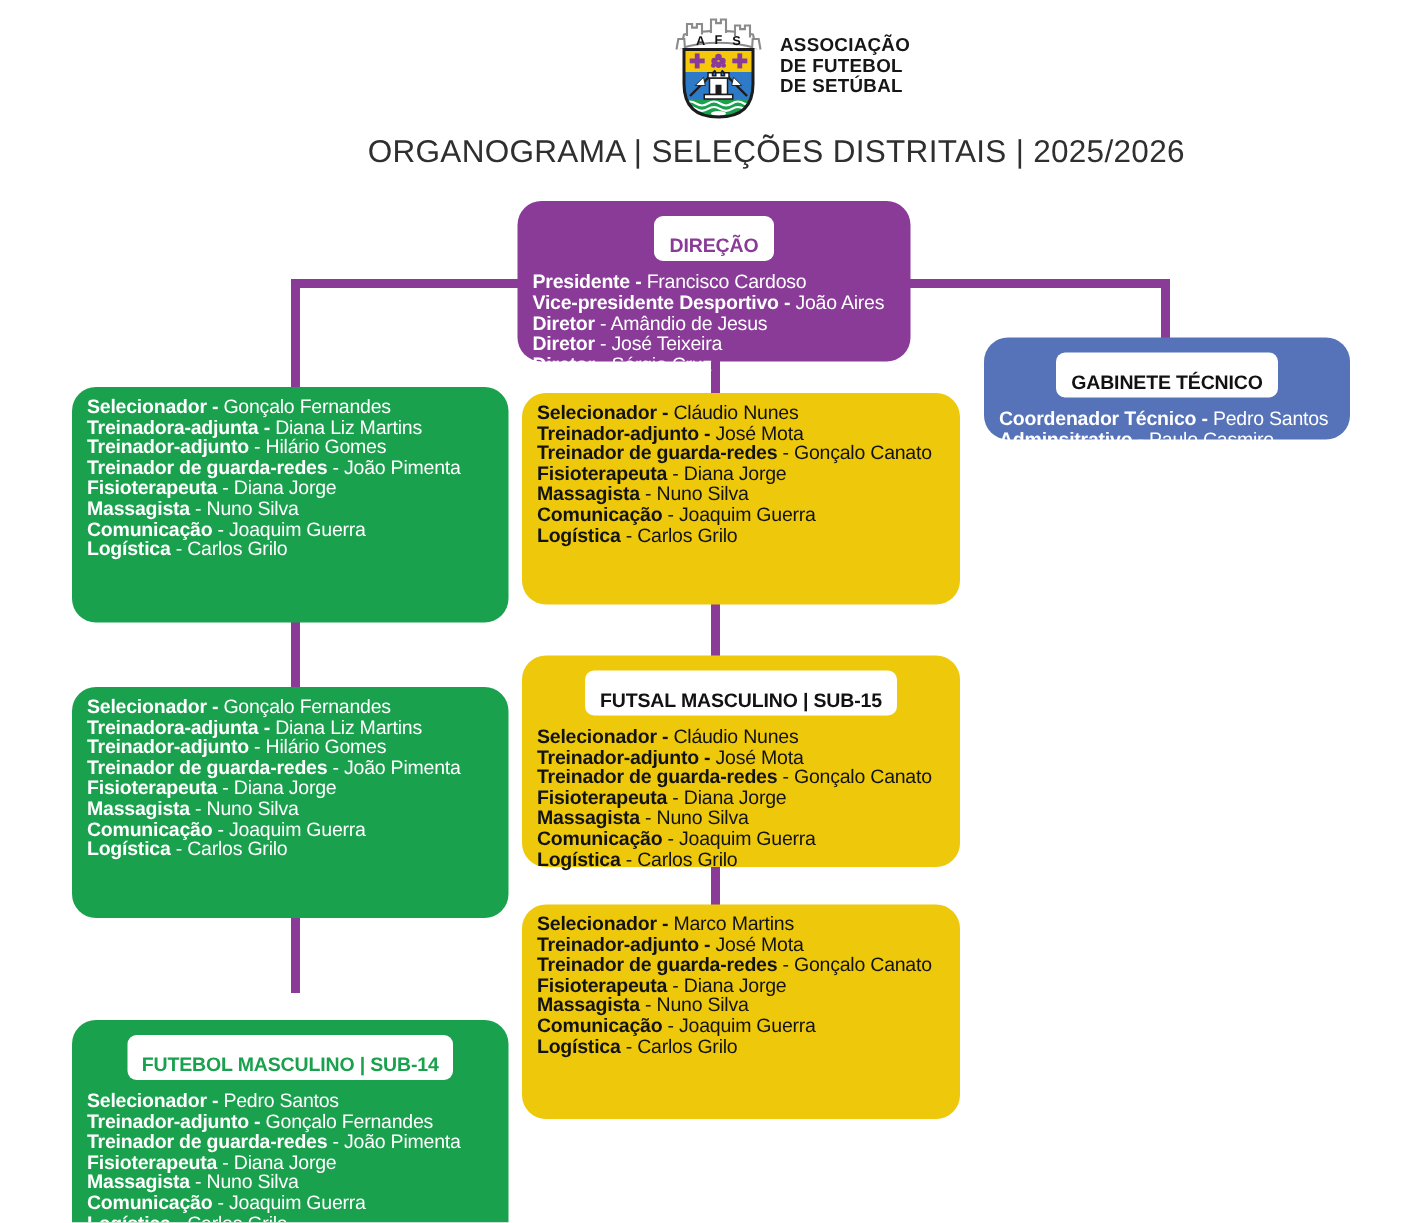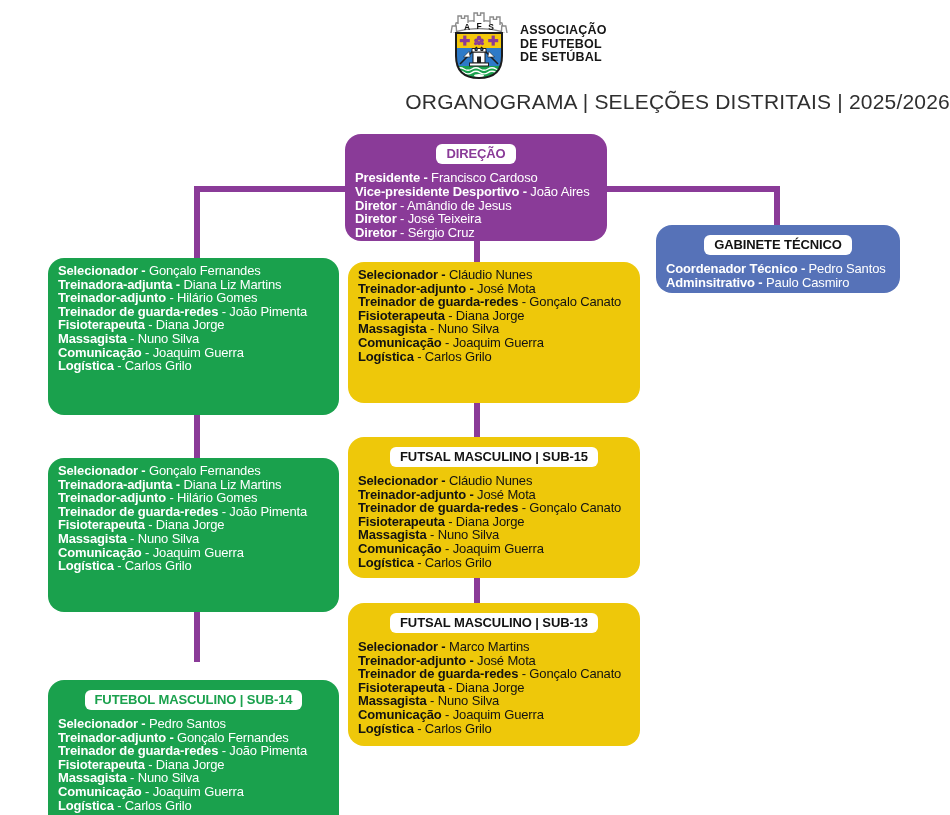--- a/index.html
+++ b/index.html
@@ -3,28 +3,28 @@
 <meta charset="utf-8">
 <style>
   *{margin:0;padding:0;box-sizing:border-box}
   html,body{background:#fff}
   body{font-family:"Liberation Sans",sans-serif;}
   .canvas{position:relative;width:950px;height:815px;background:#fff;overflow:hidden}
 
   .wordmark{position:absolute;left:520px;top:24px;font-size:12.5px;font-weight:bold;
             line-height:13.5px;color:#161616;letter-spacing:.2px}
   .crest{position:absolute;left:446px;top:10px}
-  .title{position:absolute;top:90px;left:85px;width:865px;text-align:right;
+  .title{position:absolute;top:90px;left:85px;width:865px;text-align:center;
          font-size:21px;color:#2f2f2f;letter-spacing:.2px;font-weight:400}
 
   .conn{position:absolute;background:var(--connector);z-index:1}
 
   .box{position:absolute;border-radius:16px;padding:6px 10px 8px;color:#fff;z-index:2}
   .box .pill{display:block;width:fit-content;margin:4px auto 7px;background:#fff;
-             border-radius:6px;padding:2px 10px 3px;font-weight:bold;font-size:13px;
+             border-radius:6px;padding:12px 10px 3px;font-weight:bold;font-size:13px;
              letter-spacing:-.1px;white-space:nowrap}
   .line{font-size:13px;line-height:13.6px;letter-spacing:-.15px;white-space:nowrap}
   .theme-purple{background:var(--purple)}
   .theme-purple .pill{color:var(--purple)}
   .theme-purple .line{line-height:13.8px}
   .theme-green{background:var(--green)}
   .theme-green .pill{color:var(--green)}
   .theme-yellow{background:var(--yellow);color:#121212}
   .theme-yellow .pill{color:#121212}
   .theme-blue{background:var(--blue)}
@@ -178,21 +178,20 @@
     <div class="line"><b>Selecionador -</b><span> Pedro Santos</span></div>
     <div class="line"><b>Treinador-adjunto -</b><span> Gonçalo Fernandes</span></div>
     <div class="line"><b>Treinador de guarda-redes</b><span> - João Pimenta</span></div>
     <div class="line"><b>Fisioterapeuta</b><span> - Diana Jorge</span></div>
     <div class="line"><b>Massagista</b><span> - Nuno Silva</span></div>
     <div class="line"><b>Comunicação</b><span> - Joaquim Guerra</span></div>
     <div class="line"><b>Logística</b><span> - Carlos Grilo</span></div>
   </div>
 
   <div class="box theme-yellow" style="left:348px;top:603px;width:292px;height:143px">
-    <div class="pill">FUTSAL MASCULINO | SUB-13</div>
     <div class="line"><b>Selecionador -</b><span> Marco Martins</span></div>
     <div class="line"><b>Treinador-adjunto -</b><span> José Mota</span></div>
     <div class="line"><b>Treinador de guarda-redes</b><span> - Gonçalo Canato</span></div>
     <div class="line"><b>Fisioterapeuta</b><span> - Diana Jorge</span></div>
     <div class="line"><b>Massagista</b><span> - Nuno Silva</span></div>
     <div class="line"><b>Comunicação</b><span> - Joaquim Guerra</span></div>
     <div class="line"><b>Logística</b><span> - Carlos Grilo</span></div>
   </div>
 
 </div>

